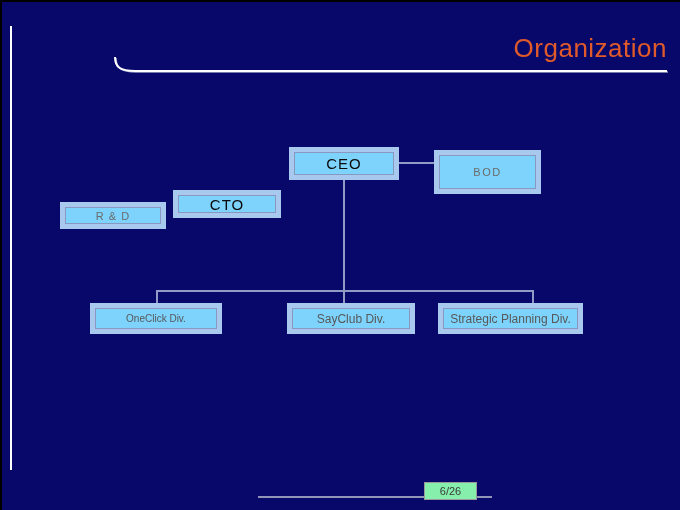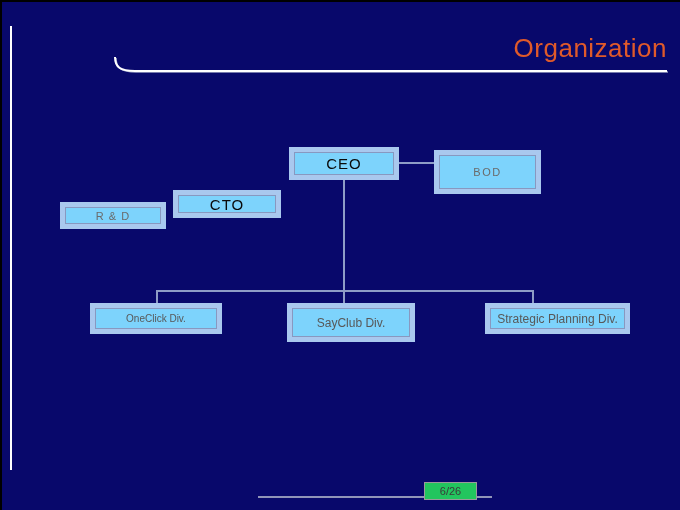--- a/index.html
+++ b/index.html
@@ -26,37 +26,37 @@
     border:5px solid #A9C8EE;
     box-shadow: inset 0 0 0 1px #8898C0;
     display:flex; align-items:center; justify-content:center;
     text-align:center; white-space:nowrap;
   }
   .node-ceo  { left:289px; top:147px; width:110px; height:33px; font-size:15px; color:#0a0a0a; letter-spacing:1px; }
   .node-bod  { left:434px; top:150px; width:107px; height:44px; font-size:11px; color:#6a6a6a; letter-spacing:1.5px; }
   .node-rnd  { left:60px;  top:190px; width:106px; height:27px; font-size:11px; color:#6a6a6a; letter-spacing:1px;margin-top:12px; }
   .node-cto  { left:173px; top:190px; width:108px; height:28px; font-size:15px; color:#0a0a0a; letter-spacing:1px; }
   .node-div1 { left:90px;  top:303px; width:132px; height:31px; font-size:10px; color:#585858; }
-  .node-div2 { left:287px; top:303px; width:128px; height:39px; font-size:12px; color:#585858; }
-  .node-div3 { left:485px; top:303px; width:145px; height:31px; font-size:12px; color:#585858; }
+  .node-div2 { left:287px; top:303px; width:128px; height:31px; font-size:12px; color:#585858; }
+  .node-div3 { left:438px; top:303px; width:145px; height:31px; font-size:12px; color:#585858; }
 
   
   .conn { position:absolute; background:#8E9CC6; }
   .conn-ceo-bod  { left:399px; top:162px; width:35px;  height:2px; }
   .conn-ceo-down { left:343px; top:180px; width:2px;   height:112px; }
   .conn-rail     { left:156px; top:290px; width:378px; height:2px; }
   .conn-drop-1   { left:156px; top:290px; width:2px;   height:13px; }
   .conn-drop-2   { left:343px; top:290px; width:2px;   height:13px; }
   .conn-drop-3   { left:532px; top:290px; width:2px;   height:13px; }
 
   
   .footer-line { position:absolute; left:258px; top:496px; width:234px; height:2px; background:#9094B8; }
   .page-badge {
     position:absolute; left:424px; top:482px; width:53px; height:18px;
-    box-sizing:border-box; background:#22c55e; border:1px solid #9a9a9a;
+    box-sizing:border-box; background:#86efac; border:1px solid #9a9a9a;
     display:flex; align-items:center; justify-content:center;
     font-size:11px; color:#3a3a3a;
   }
 </style>
 </head>
 <body>
 
 <div class="edge-top"></div>
 <div class="edge-left"></div>
 

